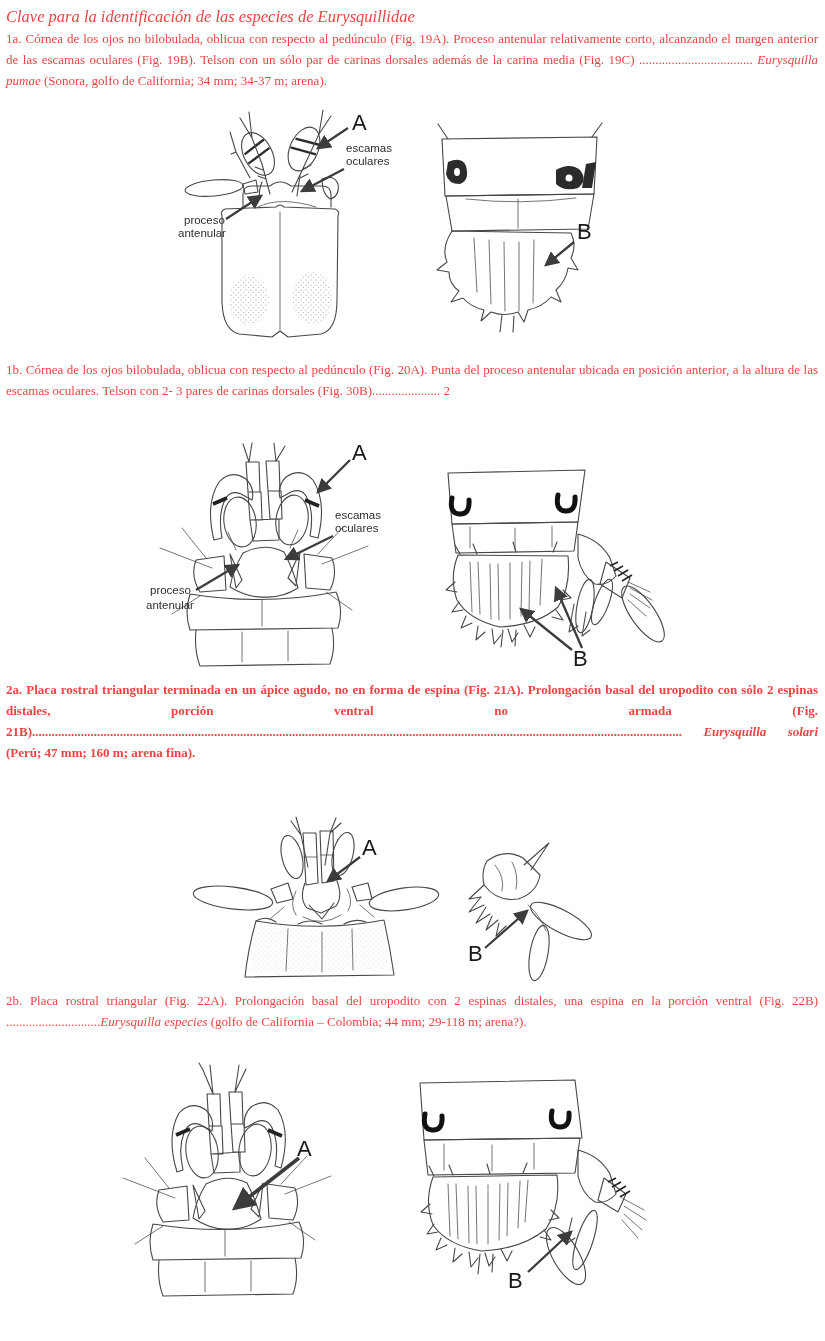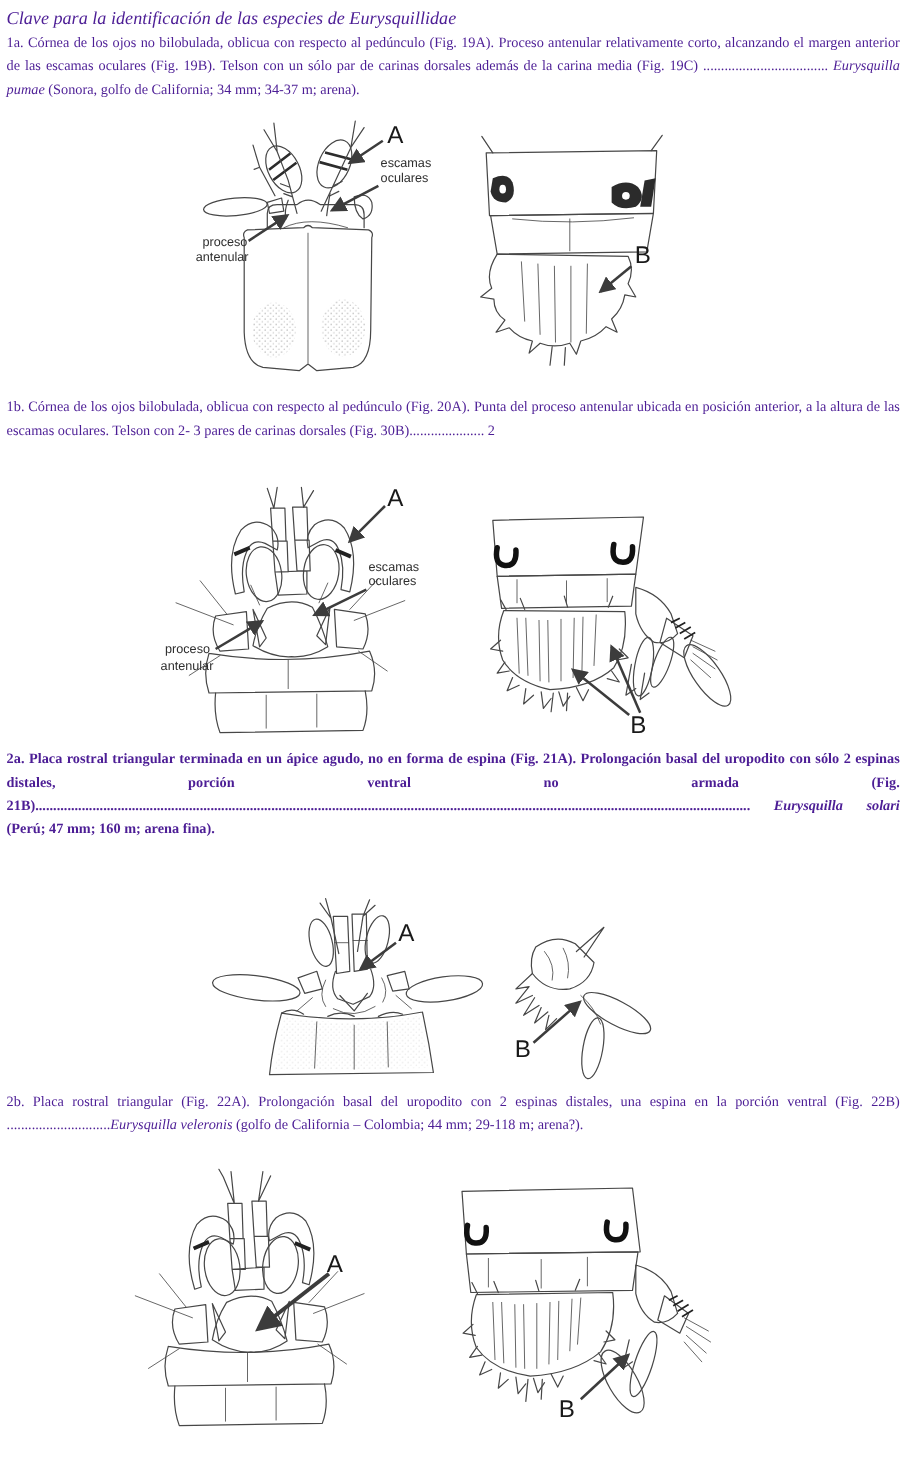--- a/index.html
+++ b/index.html
@@ -1,17 +1,17 @@
 <!DOCTYPE html>
 <html><head>
 <meta charset="utf-8">
 <style>
   html,body{margin:0;padding:0;background:#fff;}
   .page{width:825px;height:1341px;overflow:hidden;background:#fff;position:relative;
-        font-family:"Liberation Serif",serif;color:#4c1d95;}
+        font-family:"Liberation Serif",serif;color:#ef4444;}
   h1.title{font-style:italic;font-weight:normal;font-size:16.5px;line-height:22px;
            margin:6px 7px 0 6px;}
   p.key{font-size:13px;line-height:21px;text-align:justify;margin:0 7px 0 6px;}
   .p1a{margin-top:26px;} .p1b{margin-top:9px;} .p2a{margin-top:14px;font-weight:bold;} .p2b{margin-top:14px;}
   .fig{position:relative;width:825px;}
   .fig19{height:255px;margin-top:13px;}
   .fig20{height:237px;margin-top:41px;}
   .fig21{height:175px;margin-top:52px;}
   .fig22{height:240px;margin-top:28px;}
   .leader{word-break:break-all;}
@@ -210,21 +210,21 @@
         <g transform="rotate(10 539 138)">
             <ellipse class="ln" cx="539" cy="138" rx="9" ry="28" fill="url(#stip)" fill-opacity="0.4"></ellipse>
           </g>
         <path class="ln thin" d="M528,90 Q540,100 546,116"></path>
         <text class="biglab" x="468" y="146">B</text>
         <line class="arrow" x1="485" y1="133" x2="527" y2="96"></line>
       </g>
     </svg>
   </div>
 
-  <p class="key p2b"><span>2b. Placa rostral triangular (Fig. 22A). Prolongación basal del uropodito con 2 espinas distales, una espina en la porción ventral (Fig. 22B) </span><span class="leader">.............................</span><span class="sp">Eurysquilla veleronis</span><span> (golfo de California – Colombia; 44 mm; 29-118 m; arena?).</span></p>
+  <p class="key p2b"><span>2b. Placa rostral triangular (Fig. 22A). Prolongación basal del uropodito con 2 espinas distales, una espina en la porción ventral (Fig. 22B) </span><span class="leader">.............................</span><span class="sp">Eurysquilla especies</span><span> (golfo de California – Colombia; 44 mm; 29-118 m; arena?).</span></p>
 
   <div class="fig fig22">
     <svg viewBox="0 0 825 240" width="825" height="240">
       <g>
         <path class="ln" d="M213,34 L203,10 L199,3 M213,34 L210,5 M235,32 L239,5 M235,32 L246,9"></path>
         <path class="ln" d="M207,34 L220,34 L221,66 L209,66 Z M209,66 L222,66 L223,94 L211,94 Z M229,32 L242,32 L243,64 L231,64 Z M231,64 L244,64 L245,92 L233,92 Z M211,94 L240,92 L240,112 L214,113 Z" fill="url(#stip)" fill-opacity="0.45"></path>
         <path class="ln" d="M177,112 Q166,76 179,53 Q191,40 206,50 Q215,59 212,71 L201,65 Q189,60 184,73 Q178,88 183,110 Z" fill="url(#stip)"></path>
         <path class="ln" d="M281,108 Q291,72 278,50 Q266,37 251,47 Q242,56 245,68 L256,62 Q268,57 273,70 Q279,85 275,106 Z" fill="url(#stip)"></path>
         <g transform="rotate(-8 202 92)">
             <ellipse class="ln" cx="202" cy="92" rx="16" ry="26" fill="url(#stip)" fill-opacity="0.55"></ellipse>

